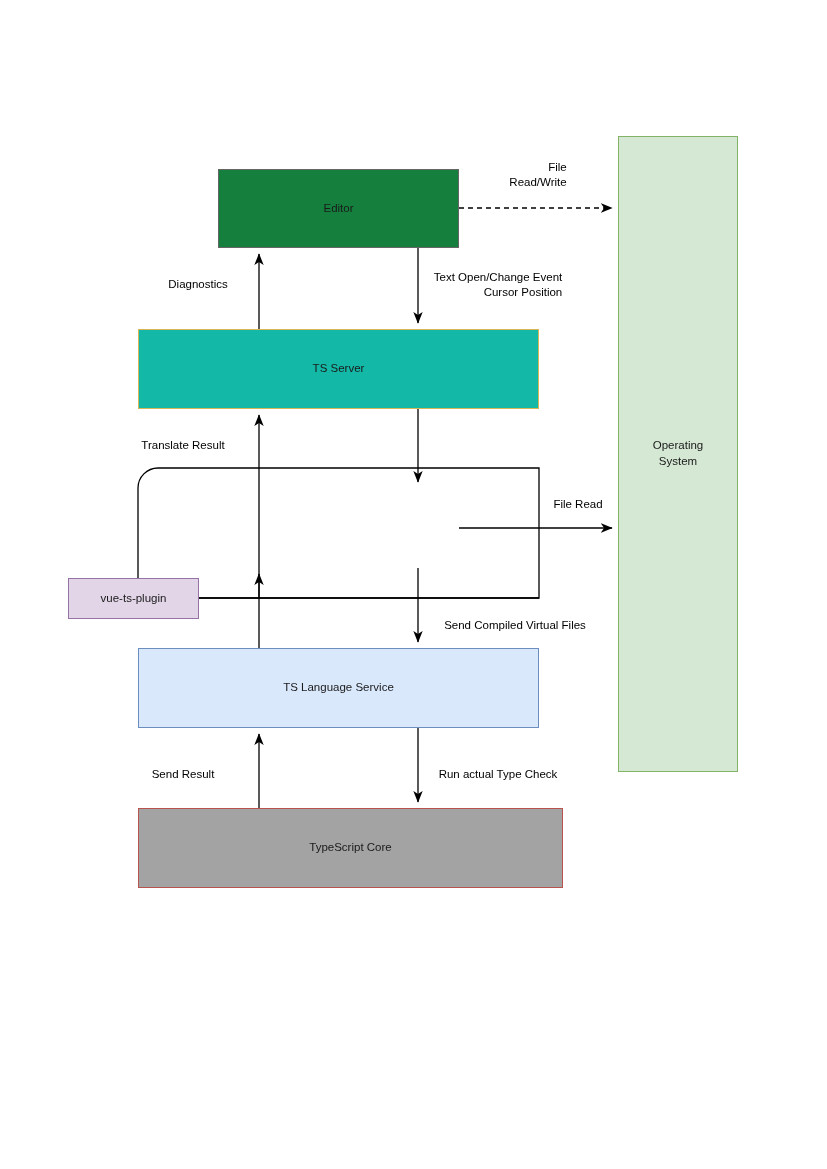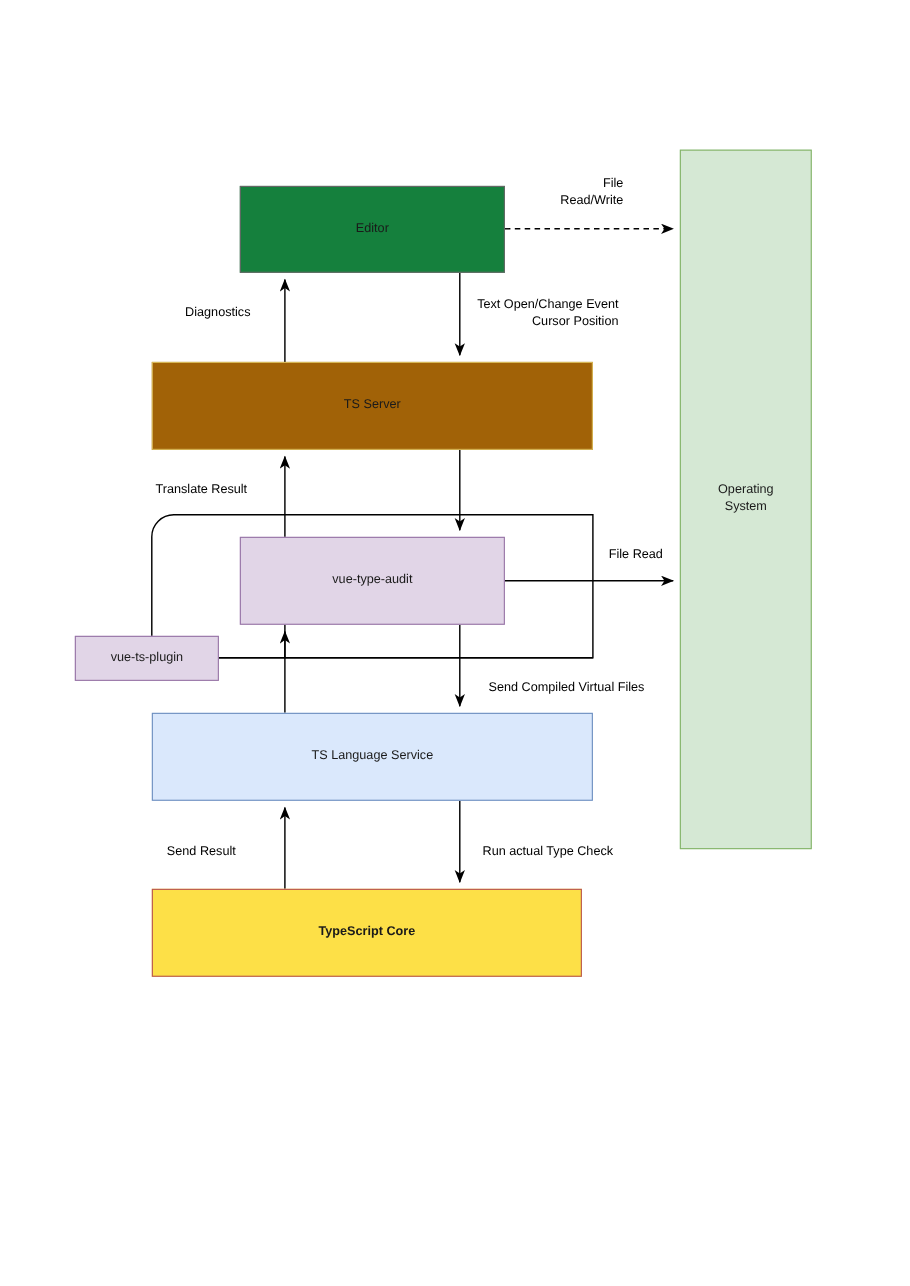--- a/index.html
+++ b/index.html
@@ -110,37 +110,34 @@
 
   <div class="node" style="left:618px;top:136px;width:120px;height:636px;background:#d5e8d4;border:1.3px solid #82b366;">
     <span>Operating
 System</span>
   </div>
 
   <div class="node" style="left:218px;top:169px;width:241px;height:79px;background:#15803d;border:1.3px solid #666666;">
     <span>Editor</span>
   </div>
 
-  <div class="node" style="left:138px;top:329px;width:401px;height:80px;background:#a16207;border:1.3px solid #d6b656;">
+  <div class="node" style="left:138px;top:329px;width:401px;height:80px;background:#14b8a6;border:1.3px solid #d6b656;">
     <span>TS Server</span>
   </div>
 
-  <div class="node" style="left:218px;top:488px;width:241px;height:80px;background:#e1d5e7;border:1.3px solid #9673a6;">
-    <span>vue-type-audit</span>
-  </div>
 
   <div class="node" style="left:68px;top:578px;width:131px;height:41px;background:#e1d5e7;border:1.3px solid #9673a6;">
     <span>vue-ts-plugin</span>
   </div>
 
   <div class="node" style="left:138px;top:648px;width:401px;height:80px;background:#dae8fc;border:1.3px solid #6c8ebf;">
     <span>TS Language Service</span>
   </div>
 
-  <div class="node" style="left:138px;top:808px;width:391px;height:80px;background:#fde047;border:1.3px solid #b85450;font-weight:bold;">
+  <div class="node" style="left:138px;top:808px;width:425px;height:80px;background:#a3a3a3;border:1.3px solid #b85450;">
     <span>TypeScript Core</span>
   </div>
 
   <div class="edge-label" style="left:538px;top:160px;">File
 Read/Write</div>
 
   <div class="edge-label" style="left:198px;top:277px;">Diagnostics</div>
 
   <div class="edge-label" style="left:498px;top:270px;">Text Open/Change Event
 Cursor Position</div>

